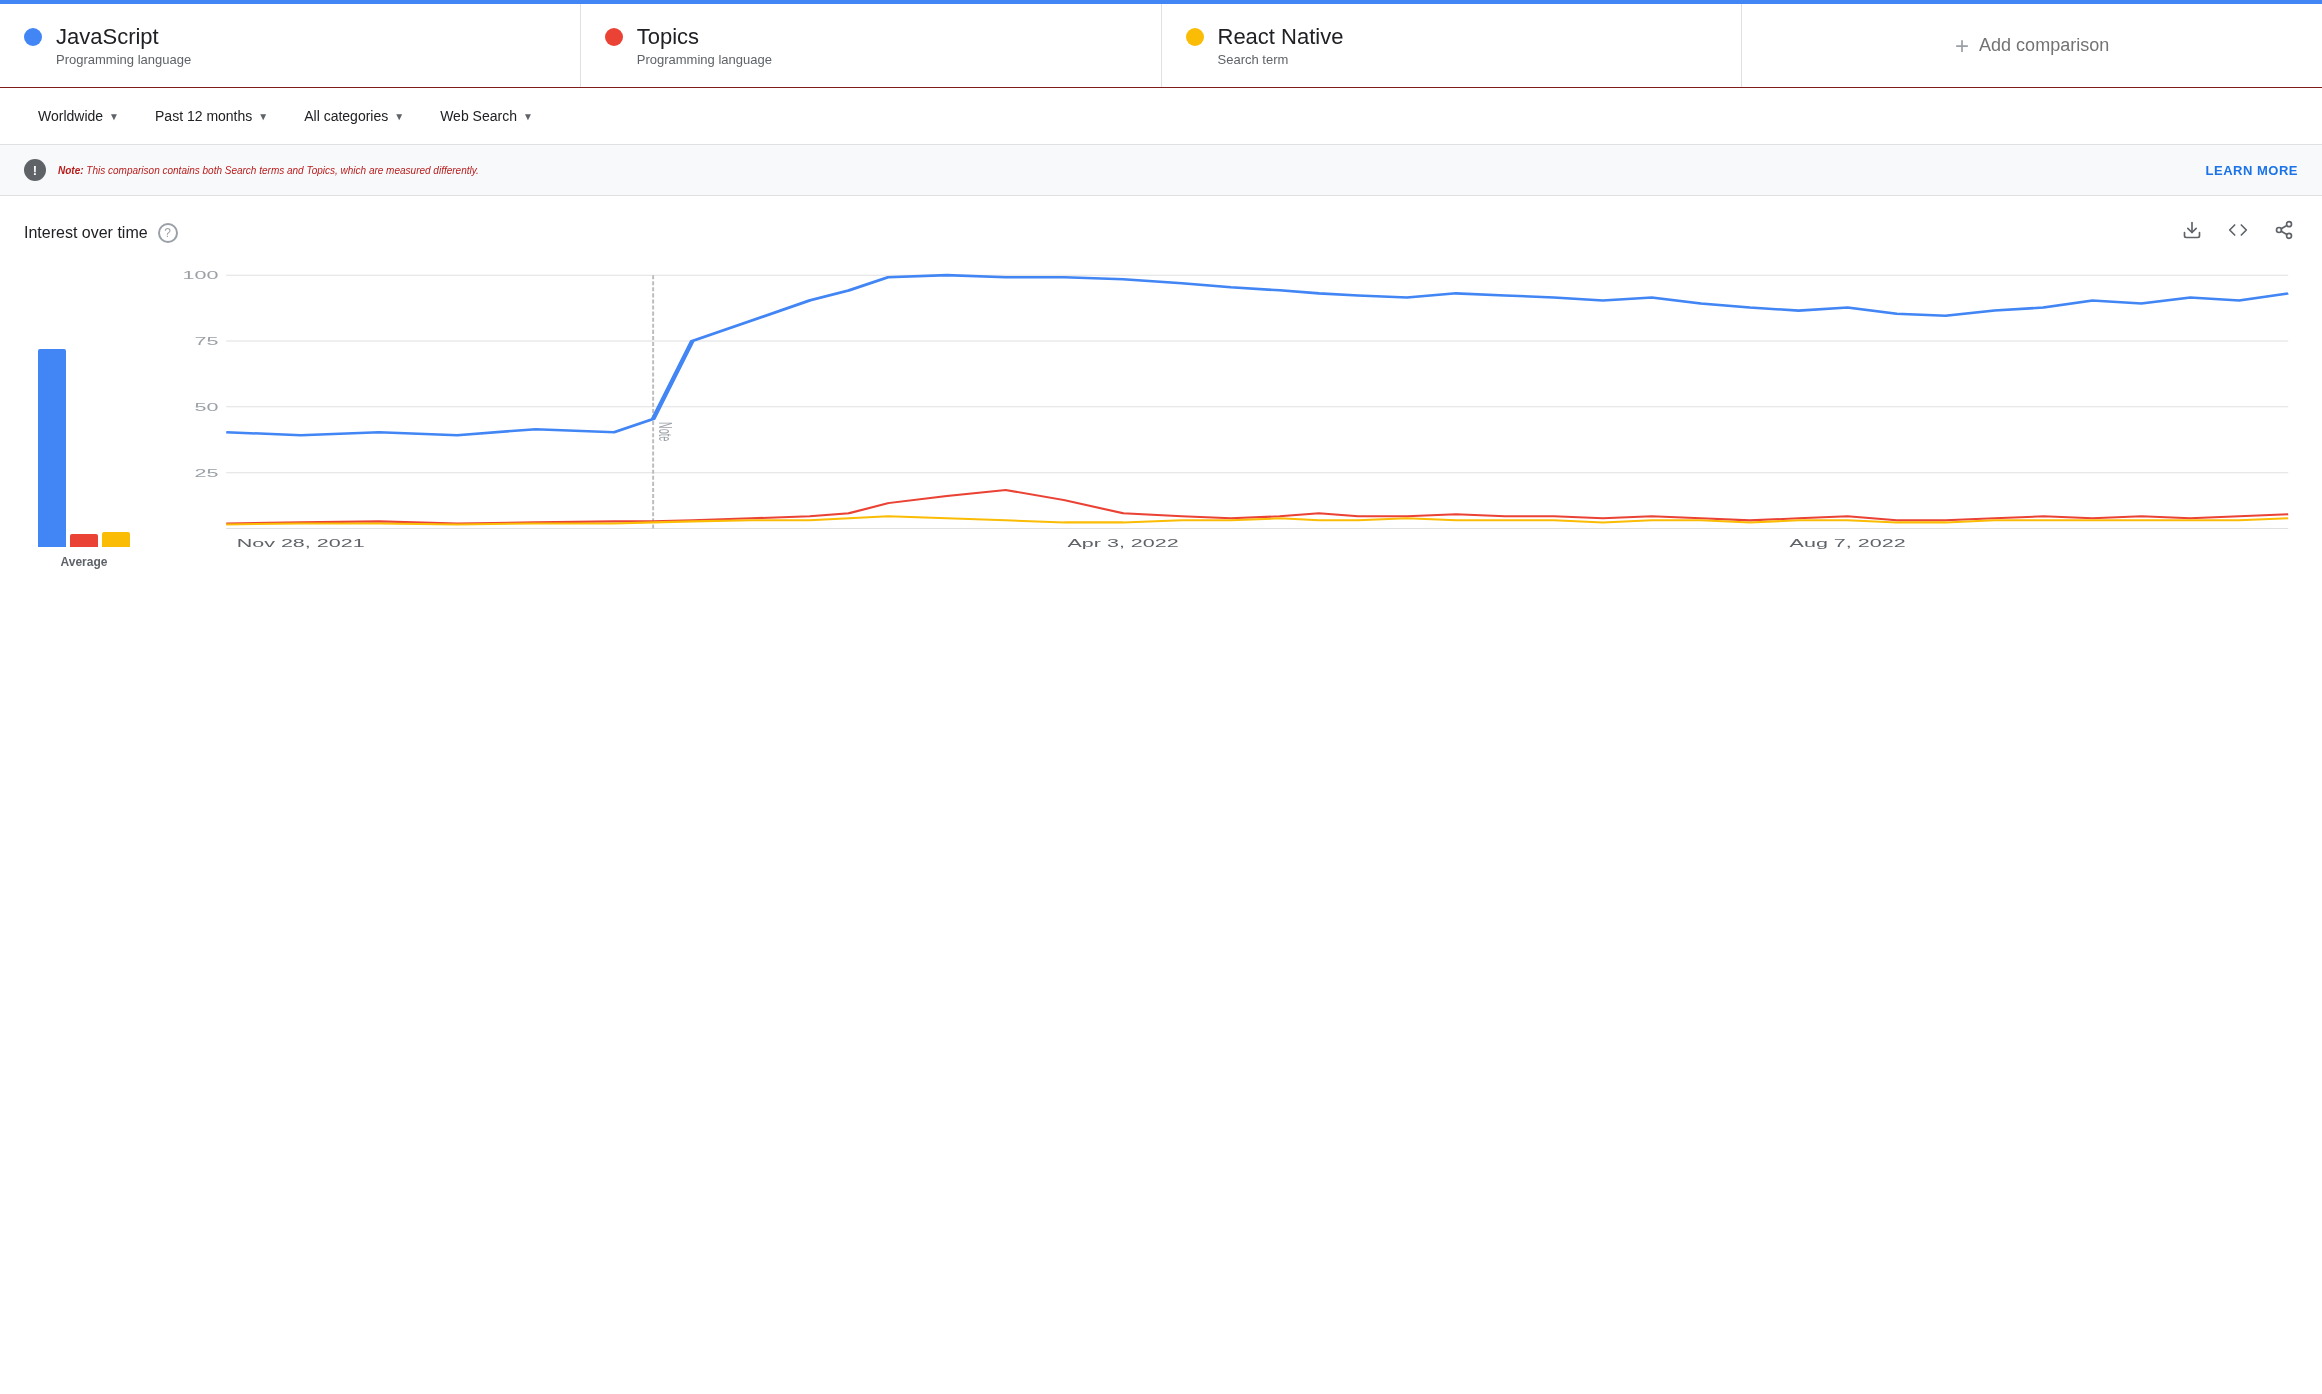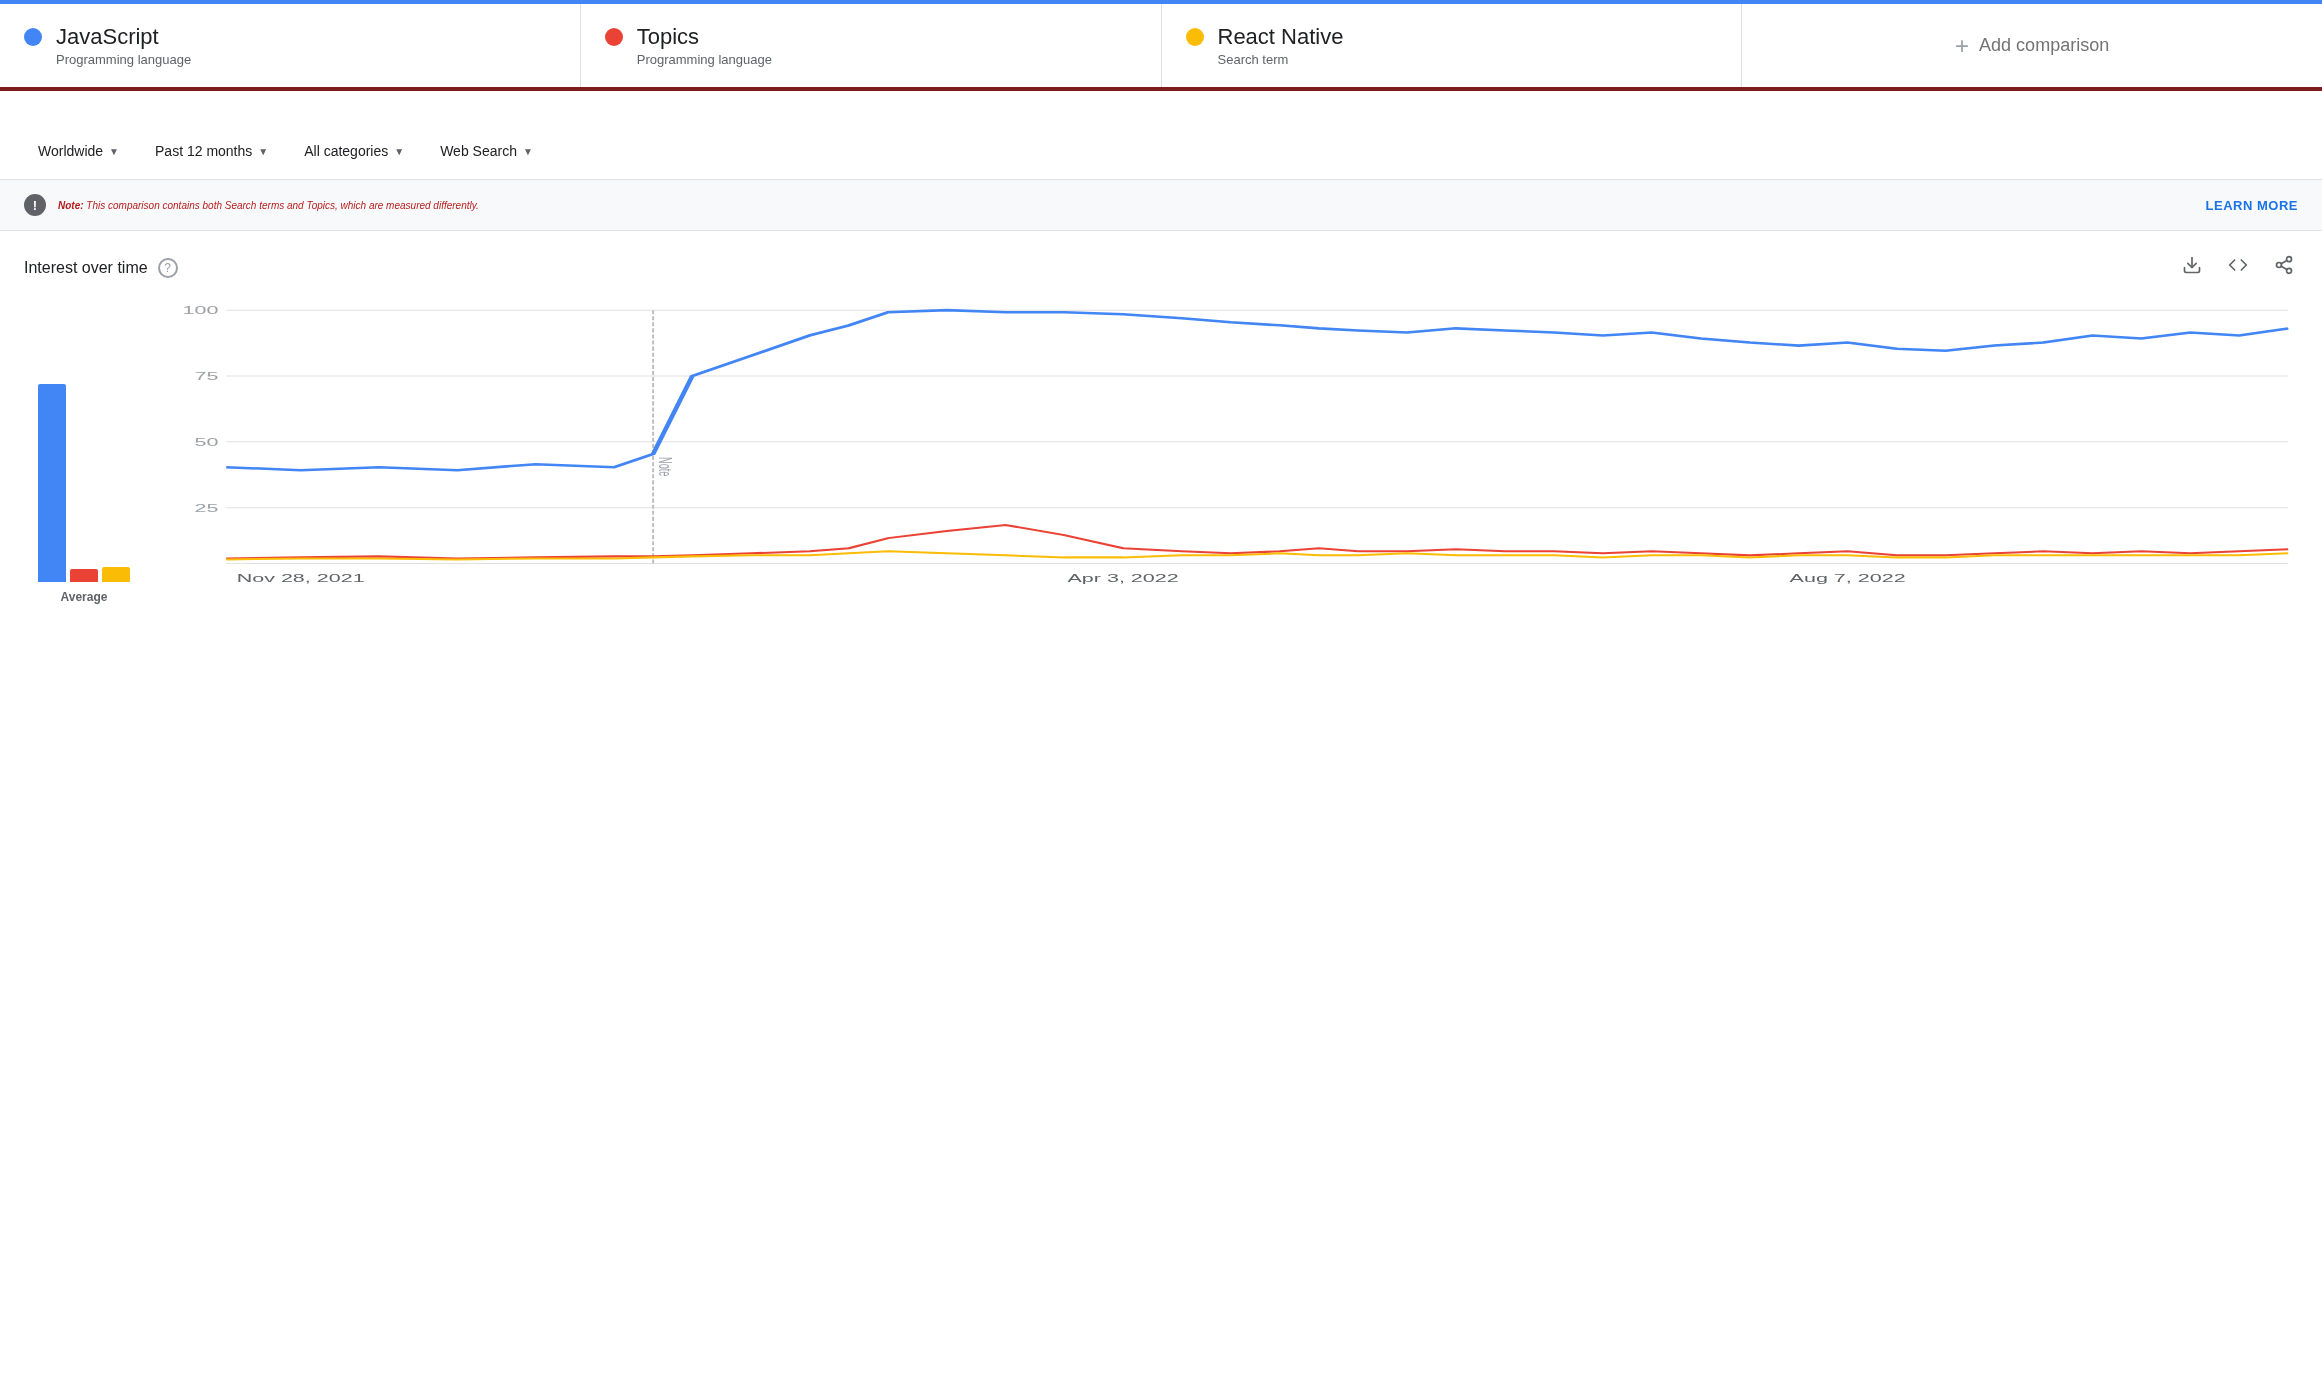--- a/index.html
+++ b/index.html
@@ -2,21 +2,21 @@
 <html><head>
   <meta charset="utf-8">
   <style>
     * { box-sizing: border-box; margin: 0; padding: 0; }
     body { font-family: 'Google Sans', Arial, sans-serif; background: #fff; color: #202124; font-size: 14px; }
 
     .top-bar { height: 4px; background: #4285f4; width: 100%; }
 
     .terms-row {
       display: flex;
-      border-bottom: 4px solid #7f1d1d;
+      border-bottom: 1px solid #7f1d1d;
     }
     .term-cell {
       flex: 1;
       padding: 20px 24px;
       border-right: 1px solid #e0e0e0;
       display: flex;
       align-items: flex-start;
       gap: 14px;
     }
     .term-cell:last-child { border-right: none; }
@@ -56,21 +56,20 @@
       display: flex;
       align-items: center;
       gap: 6px;
       padding: 8px 14px;
       border: none;
       background: transparent;
       cursor: pointer;
       font-size: 14px;
       color: #202124;
       border-radius: 4px;
-      margin-top: 32px;
     }
     .filter-arrow { font-size: 10px; color: #5f6368; }
 
     .note-bar {
       display: flex;
       align-items: center;
       justify-content: space-between;
       padding: 14px 24px;
       background: #f8f9fa;
       border-bottom: 1px solid #e0e0e0;

